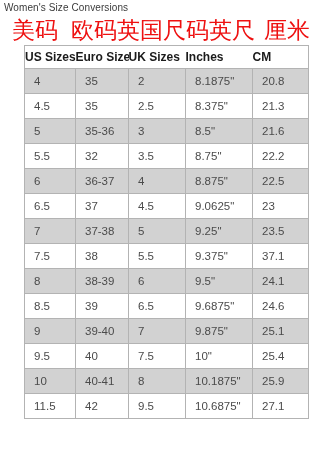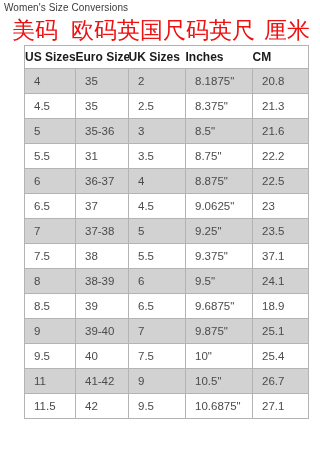--- a/index.html
+++ b/index.html
@@ -128,21 +128,21 @@
       </tr>
       <tr class="shaded">
         <td>5</td>
         <td>35-36</td>
         <td>3</td>
         <td>8.5"</td>
         <td>21.6</td>
       </tr>
       <tr class="plain">
         <td>5.5</td>
-        <td>31</td>
+        <td>32</td>
         <td>3.5</td>
         <td>8.75"</td>
         <td>22.2</td>
       </tr>
       <tr class="shaded">
         <td>6</td>
         <td>36-37</td>
         <td>4</td>
         <td>8.875"</td>
         <td>22.5</td>
@@ -173,42 +173,42 @@
         <td>38-39</td>
         <td>6</td>
         <td>9.5"</td>
         <td>24.1</td>
       </tr>
       <tr class="plain">
         <td>8.5</td>
         <td>39</td>
         <td>6.5</td>
         <td>9.6875"</td>
-        <td>18.9</td>
+        <td>24.6</td>
       </tr>
       <tr class="shaded">
         <td>9</td>
         <td>39-40</td>
         <td>7</td>
         <td>9.875"</td>
         <td>25.1</td>
       </tr>
       <tr class="plain">
         <td>9.5</td>
         <td>40</td>
         <td>7.5</td>
         <td>10"</td>
         <td>25.4</td>
       </tr>
       <tr class="shaded">
-        <td>11</td>
-        <td>41-42</td>
-        <td>9</td>
-        <td>10.5"</td>
-        <td>26.7</td>
+        <td>10</td>
+        <td>40-41</td>
+        <td>8</td>
+        <td>10.1875"</td>
+        <td>25.9</td>
       </tr>
       <tr class="plain">
         <td>11.5</td>
         <td>42</td>
         <td>9.5</td>
         <td>10.6875"</td>
         <td>27.1</td>
       </tr>
     </tbody>
 </table>

